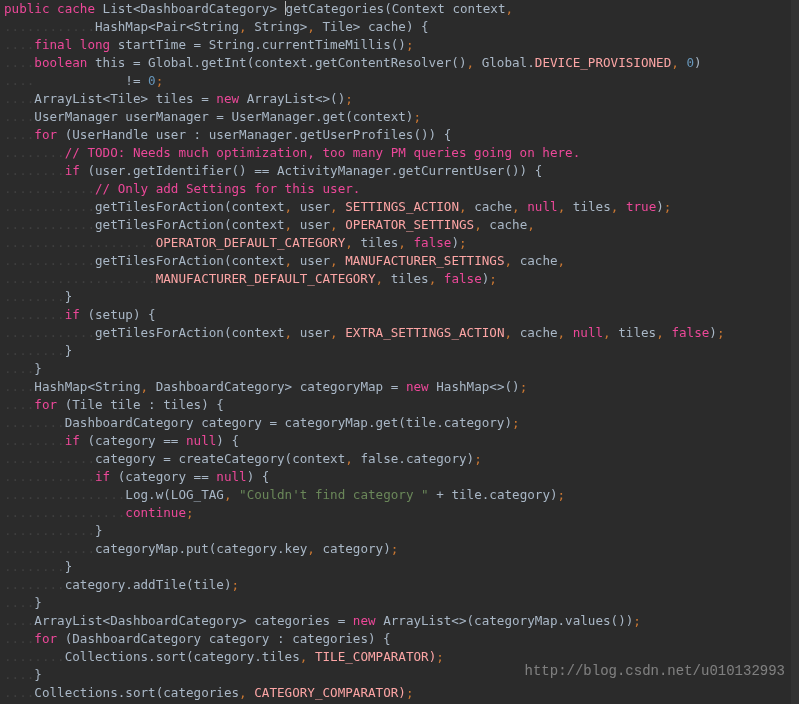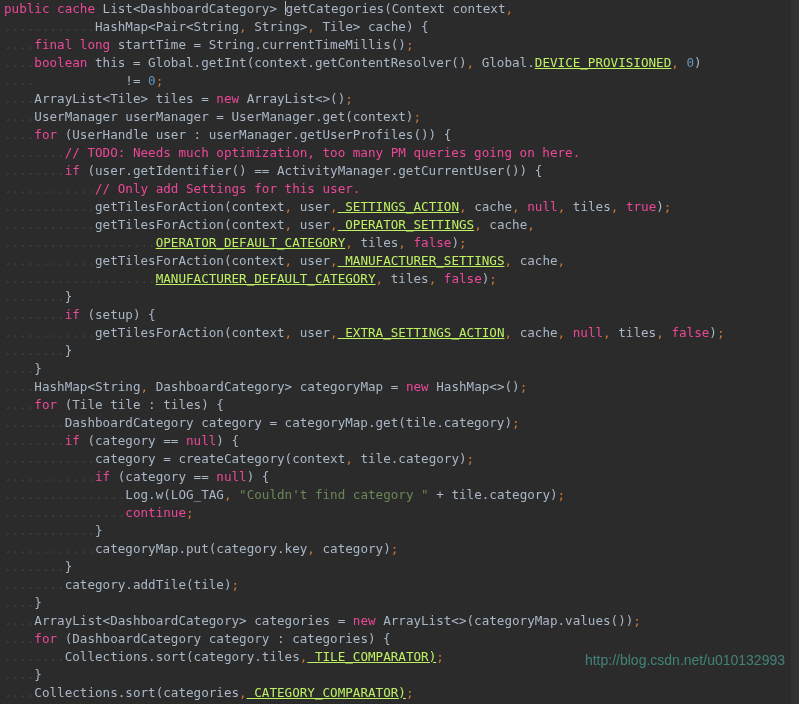--- a/index.html
+++ b/index.html
@@ -17,34 +17,34 @@
     font-size: 12.6px;
     line-height: 18px;
     color: #a9b7c6;
     white-space: pre;
   }
   .kw  { color: #ec4899; }           
   .str { color: #6a8759; }           
   .num { color: #6897bb; }           
   .cmt { color: #ec4899; }           
   .op  { color: #cc7832; }
-  .fld { color: #bef264; text-decoration: underline;}            
+  .fld { color: #fca5a5;}            
   .caret {
     display: inline-block;
     width: 1px;
     height: 14px;
     background: #bbbbbb;
     vertical-align: -2px;
   }
   .wm {
     position: absolute;
     right: 14px;
-    bottom: 36px;
-    color: #5eead4;
-    font-family: Liberation Sans, sans-serif;
+    bottom: 25px;
+    color: #e5e5e5;
+    font-family: Liberation Mono, monospace;
     font-size: 14px;
     opacity: 0.45;
     pointer-events: none;
   }
   .dots { color: #3f3f3f; letter-spacing: 0px; }
   .rborder {
     position: absolute;
     top: 0; right: 0;
     width: 8px; height: 100%;
     background: #323232;
@@ -71,21 +71,21 @@
 <span class="dots">....................</span><span class="fld">MANUFACTURER_DEFAULT_CATEGORY</span><span class="op">,</span><span> tiles</span><span class="op">,</span> <span class="kw">false</span><span>)</span><span class="op">;</span>
 <span class="dots">........</span><span>}</span>
 <span class="dots">........</span><span class="kw">if</span><span> (setup) {</span>
 <span class="dots">............</span><span>getTilesForAction(context</span><span class="op">,</span><span> user</span><span class="op">,</span><span class="fld"> EXTRA_SETTINGS_ACTION</span><span class="op">,</span><span> cache</span><span class="op">,</span> <span class="kw">null</span><span class="op">,</span><span> tiles</span><span class="op">,</span> <span class="kw">false</span><span>)</span><span class="op">;</span>
 <span class="dots">........</span><span>}</span>
 <span class="dots">....</span><span>}</span>
 <span class="dots">....</span><span>HashMap&lt;String</span><span class="op">,</span><span> DashboardCategory&gt; categoryMap = </span><span class="kw">new</span><span> HashMap&lt;&gt;()</span><span class="op">;</span>
 <span class="dots">....</span><span class="kw">for</span><span> (Tile tile : tiles) {</span>
 <span class="dots">........</span><span>DashboardCategory category = categoryMap.get(tile.category)</span><span class="op">;</span>
 <span class="dots">........</span><span class="kw">if</span><span> (category == </span><span class="kw">null</span><span>) {</span>
-<span class="dots">............</span><span>category = createCategory(context</span><span class="op">,</span><span> tile.category)</span><span class="op">;</span>
+<span class="dots">............</span><span>category = createCategory(context</span><span class="op">,</span><span> false.category)</span><span class="op">;</span>
 <span class="dots">............</span><span class="kw">if</span><span> (category == </span><span class="kw">null</span><span>) {</span>
 <span class="dots">................</span><span>Log.w(LOG_TAG</span><span class="op">,</span> <span class="str">"Couldn't find category "</span><span> + tile.category)</span><span class="op">;</span>
 <span class="dots">................</span><span class="kw">continue</span><span class="op">;</span>
 <span class="dots">............</span><span>}</span>
 <span class="dots">............</span><span>categoryMap.put(category.key</span><span class="op">,</span><span> category)</span><span class="op">;</span>
 <span class="dots">........</span><span>}</span>
 <span class="dots">........</span><span>category.addTile(tile)</span><span class="op">;</span>
 <span class="dots">....</span><span>}</span>
 <span class="dots">....</span><span>ArrayList&lt;DashboardCategory&gt; categories = </span><span class="kw">new</span><span> ArrayList&lt;&gt;(categoryMap.values())</span><span class="op">;</span>
 <span class="dots">....</span><span class="kw">for</span><span> (DashboardCategory category : categories) {</span>

